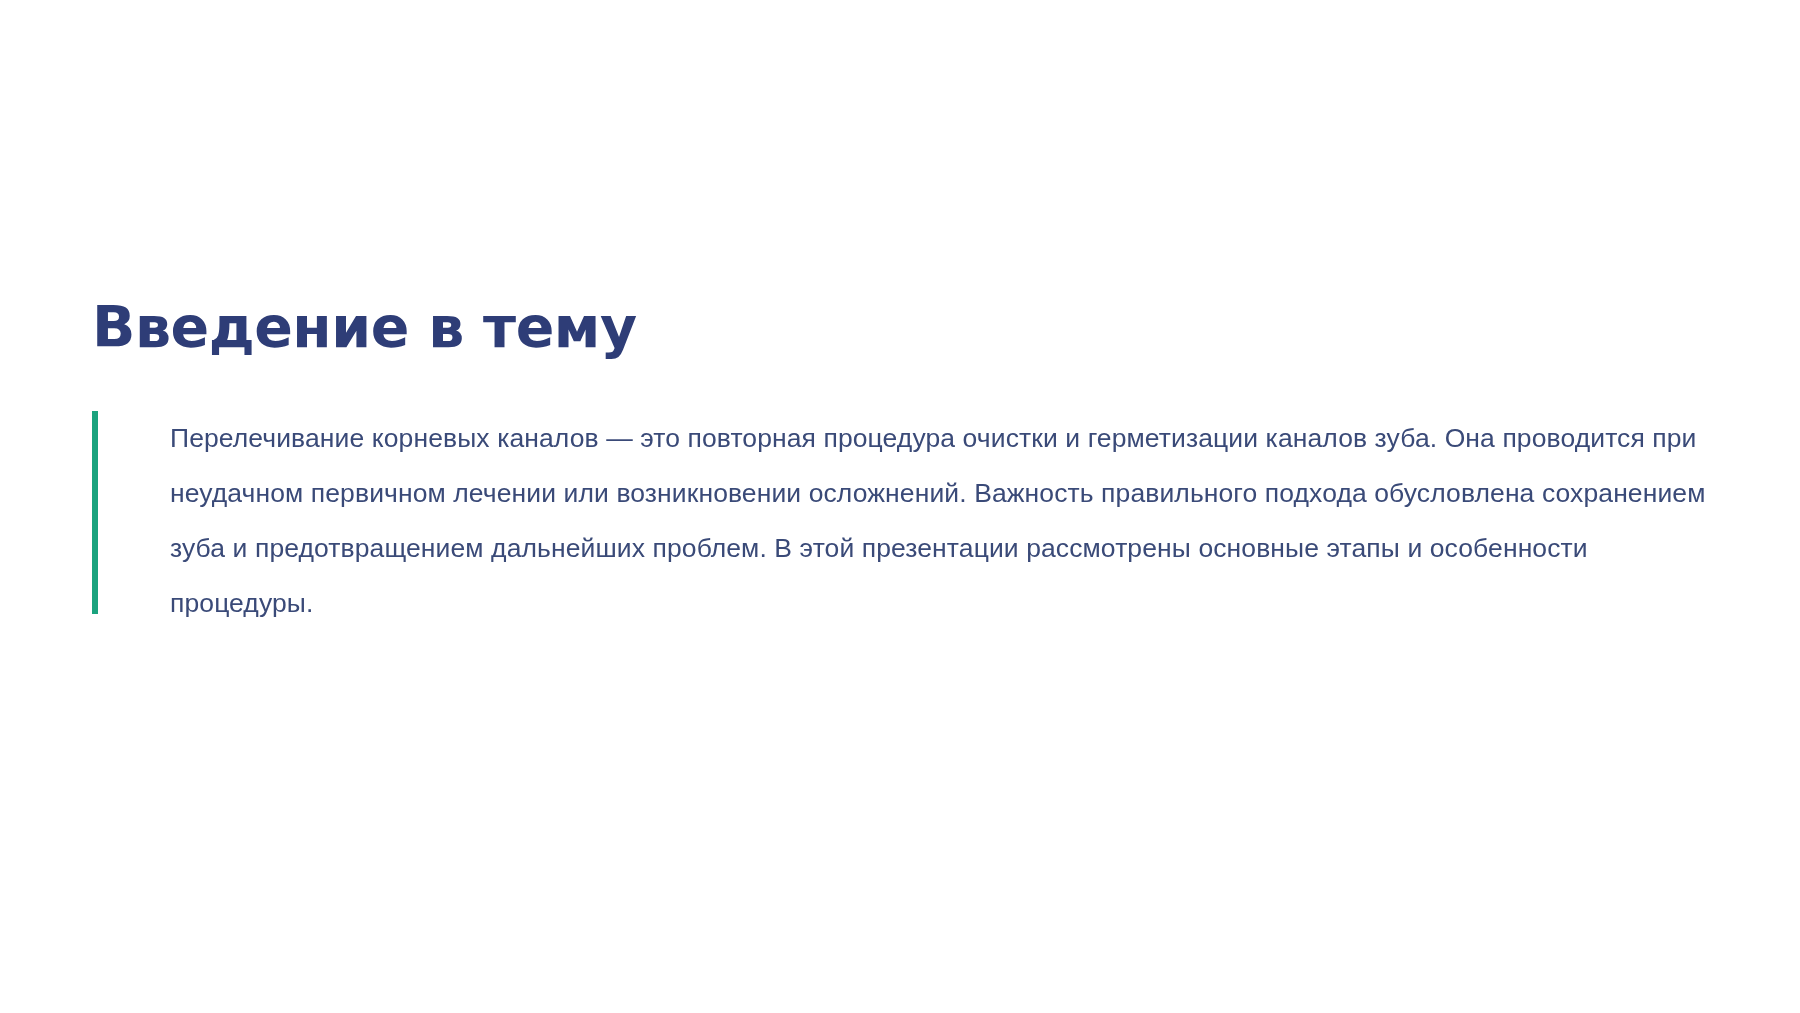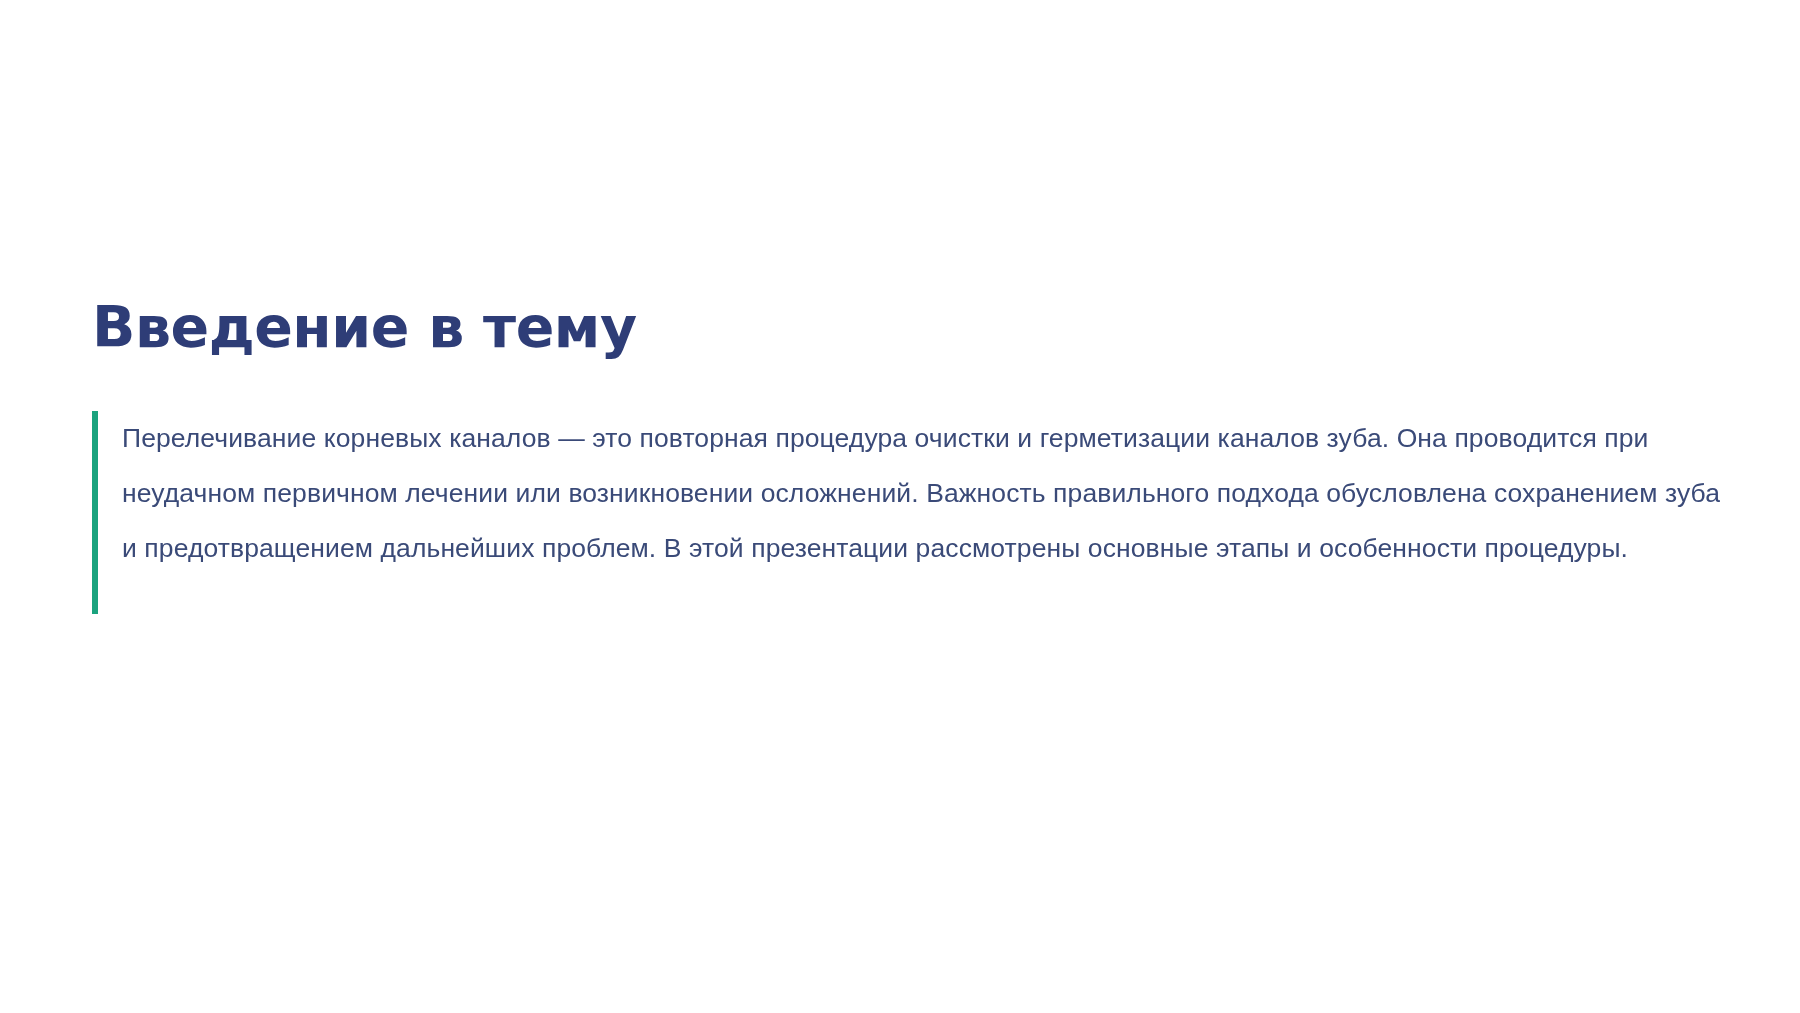--- a/index.html
+++ b/index.html
@@ -41,21 +41,21 @@
     line-height: 1.12;
     letter-spacing: -0.5px;
     color: #2e3d77;
     white-space: nowrap;
   }
 
   
   .body-block {
     position: relative;
     margin-top: 51px;
-    padding-left: 30px;
+    padding-left: 78px;
     min-height: 203px;
     box-sizing: border-box;
   }
 
   .accent-bar {
     position: absolute;
     left: 0;
     top: 0;
     width: 6px;
     height: 203px;

